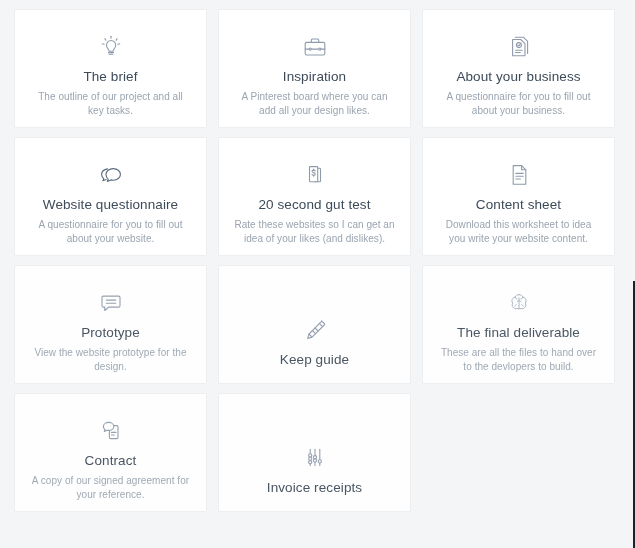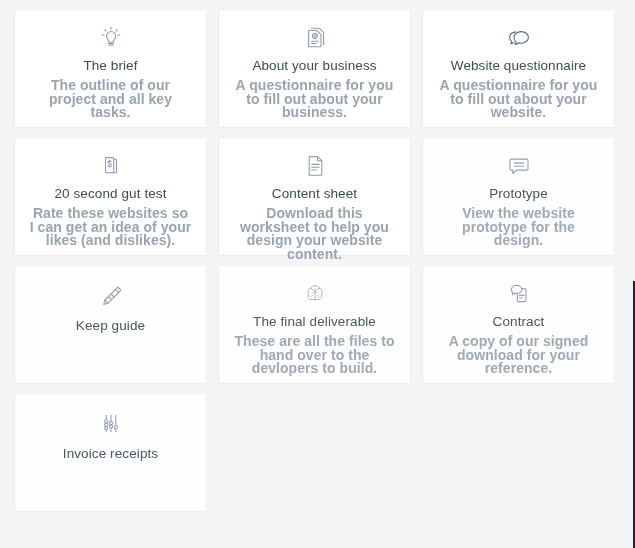--- a/index.html
+++ b/index.html
@@ -35,21 +35,21 @@
     column-gap: 11px;
     row-gap: 9px;
   }
   .card {
     background: #ffffff;
     border: 1px solid #eceef0;
     box-sizing: border-box;
     display: flex;
     flex-direction: column;
     align-items: center;
-    justify-content: flex-start;
+    justify-content: flex-end;
     padding: 13px 14px 10px 14px;
     text-align: center;
     border-radius: 1px;
   }
   .card.faded {
     opacity: 0.93;
   }
   .card-icon {
     height: 34px;
     display: flex;
@@ -64,24 +64,24 @@
     font-size: 13.5px;
     line-height: 17px;
     color: #3d4a58;
     font-weight: 400;
     letter-spacing: 0.1px;
     margin-top: 2px;
     margin-bottom: 5px;
     white-space: nowrap;
   }
   .card-desc {
-    font-size: 14px;
+    font-size: 10px;
     line-height: 13.5px;
     color: #9aa4b0;
-    font-weight: 700;
+    font-weight: 400;
     letter-spacing: 0.05px;
     max-width: 165px;
   }
   
   .page-edge-line {
     position: absolute;
     right: 0;
     top: 281px;
     width: 2px;
     height: 267px;
@@ -105,20 +105,33 @@
           <line x1="8.9" y1="6.6" x2="9.9" y2="8.2"></line>
           <line x1="21.1" y1="6.6" x2="20.1" y2="8.2"></line>
           <line x1="6.3" y1="11.8" x2="8.1" y2="12.3"></line>
           <line x1="23.7" y1="11.8" x2="21.9" y2="12.3"></line>
         </svg>
       </div>
       <div class="card-title">The brief</div>
       <div class="card-desc">The outline of our project and all key tasks.</div>
     </div>
 
+    <div class="card">
+      <div class="card-icon">
+        <svg width="30" height="30" viewBox="0 0 30 30" fill="none" stroke="#8f9bab" stroke-width="1.1" stroke-linecap="round" stroke-linejoin="round">
+          <rect x="5.2" y="10.4" width="19.6" height="12.6" rx="1.4"></rect>
+          <path d="M11.3 10.4V8.2c0-.7.5-1.2 1.2-1.2h5c.7 0 1.2.5 1.2 1.2v2.2"></path>
+          <line x1="5.2" y1="17.1" x2="24.8" y2="17.1"></line>
+          <circle cx="10.2" cy="17.1" r="1.1" fill="#ffffff"></circle>
+          <circle cx="19.8" cy="17.1" r="1.1" fill="#ffffff"></circle>
+        </svg>
+      </div>
+      <div class="card-title">Inspiration</div>
+      <div class="card-desc">A Pinterest board where you can add all your design likes.</div>
+    </div>
 
     <div class="card">
       <div class="card-icon">
         <svg width="30" height="30" viewBox="0 0 30 30" fill="none" stroke="#8f9bab" stroke-width="1.1" stroke-linecap="round" stroke-linejoin="round">
           <path d="M8.6 7.5h8.1l4.3 4.1v12.1H8.6z" fill="#ffffff"></path>
           <path d="M11.2 5.2h8.1l4.3 4.1v12.1"></path>
           <circle cx="14.9" cy="13.1" r="2.5"></circle>
           <path d="M13.8 13.1l.8.9 1.5-1.6"></path>
           <line x1="11.6" y1="18.2" x2="18.2" y2="18.2"></line>
           <line x1="11.6" y1="20.5" x2="16.2" y2="20.5"></line>
@@ -157,21 +170,21 @@
       <div class="card-icon">
         <svg width="30" height="30" viewBox="0 0 30 30" fill="none" stroke="#8f9bab" stroke-width="1.1" stroke-linecap="round" stroke-linejoin="round">
           <path d="M9.2 5.6h8.4l4.2 4.2v14.4H9.2z"></path>
           <path d="M17.6 5.6v4.2h4.2"></path>
           <line x1="11.8" y1="13.4" x2="19.2" y2="13.4"></line>
           <line x1="11.8" y1="16.2" x2="19.2" y2="16.2"></line>
           <line x1="11.8" y1="19" x2="16.4" y2="19"></line>
         </svg>
       </div>
       <div class="card-title">Content sheet</div>
-      <div class="card-desc">Download this worksheet to help you design your website content.</div>
+      <div class="card-desc">Download this worksheet to idea you write your website content.</div>
     </div>
 
     <div class="card faded">
       <div class="card-icon">
         <svg width="30" height="30" viewBox="0 0 30 30" fill="none" stroke="#8f9bab" stroke-width="1.1" stroke-linecap="round" stroke-linejoin="round">
           <path d="M7.4 8.1h15.2c.8 0 1.4.6 1.4 1.4v8.2c0 .8-.6 1.4-1.4 1.4h-10l-3.8 3.4v-3.4H7.4c-.8 0-1.4-.6-1.4-1.4V9.5c0-.8.6-1.4 1.4-1.4z"></path>
           <line x1="10.3" y1="12.1" x2="19.7" y2="12.1"></line>
           <line x1="10.3" y1="15.3" x2="19.7" y2="15.3"></line>
         </svg>
       </div>
@@ -213,21 +226,21 @@
     <div class="card faded">
       <div class="card-icon">
         <svg width="30" height="30" viewBox="0 0 30 30" fill="none" stroke="#8f9bab" stroke-width="1.1" stroke-linecap="round" stroke-linejoin="round">
           <rect x="13.4" y="9.6" width="8.6" height="13" rx="1.2" fill="#ffffff"></rect>
           <path d="M12.6 6.4c2.9 0 5.2 1.8 5.2 4s-2.3 4-5.2 4c-.6 0-1.2-.1-1.7-.2l-2.6 1.2.7-1.8c-1-.8-1.6-1.9-1.6-3.2 0-2.2 2.3-4 5.2-4z" fill="#ffffff"></path>
           <line x1="15.4" y1="16.4" x2="20" y2="16.4"></line>
           <line x1="15.4" y1="19" x2="18.4" y2="19"></line>
         </svg>
       </div>
       <div class="card-title">Contract</div>
-      <div class="card-desc">A copy of our signed download for your reference.</div>
+      <div class="card-desc">A copy of our signed agreement for your reference.</div>
     </div>
 
     <div class="card faded">
       <div class="card-icon">
         <svg width="30" height="30" viewBox="0 0 30 30" fill="none" stroke="#8f9bab" stroke-width="1.1" stroke-linecap="round" stroke-linejoin="round">
           <line x1="10.2" y1="6.4" x2="10.2" y2="22.6"></line>
           <line x1="15" y1="6.4" x2="15" y2="22.6"></line>
           <line x1="19.8" y1="6.4" x2="19.8" y2="22.6"></line>
           <circle cx="10.2" cy="12.4" r="1.6" fill="#ffffff"></circle>
           <circle cx="10.2" cy="15.8" r="1.6" fill="#ffffff"></circle>

